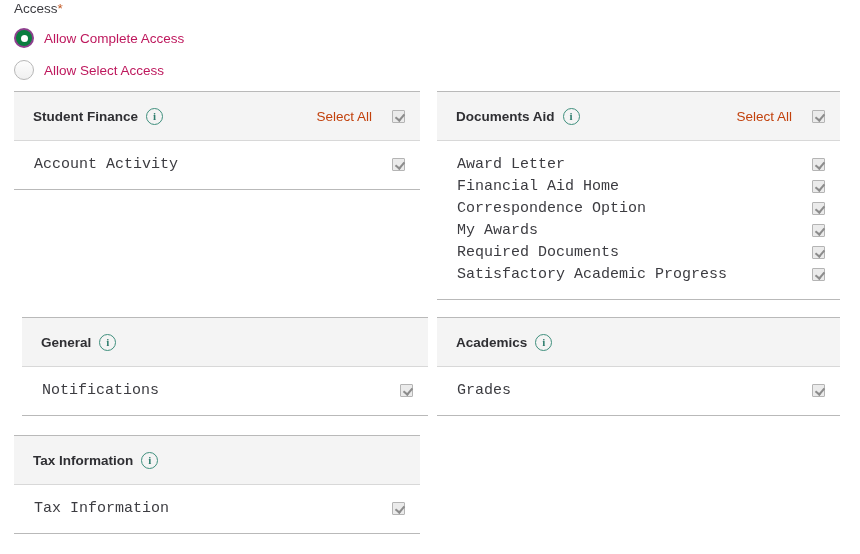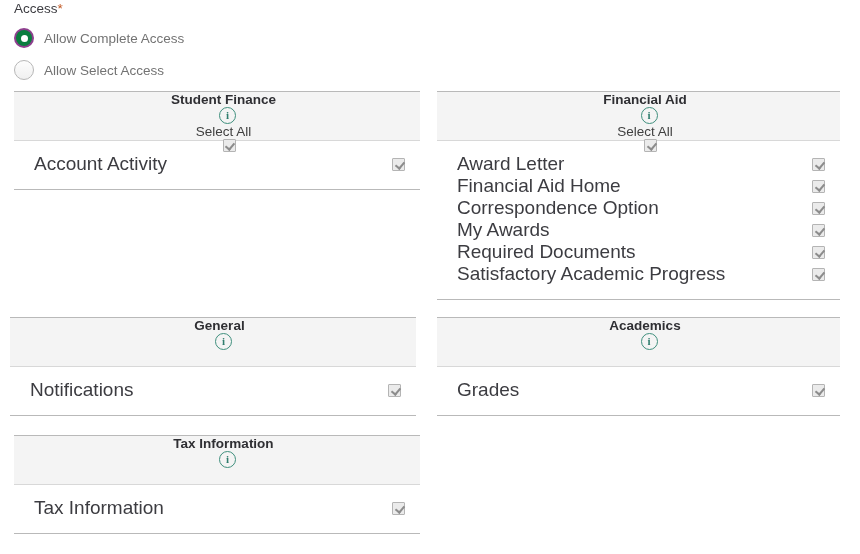--- a/index.html
+++ b/index.html
@@ -75,39 +75,38 @@
     border-radius: 50%;
     background: #ffffff;
   }
   .radio-outer.unchecked {
     border: 1px solid #b7b7b7;
     background: linear-gradient(#fdfdfd, #f0f0f0);
   }
   .radio-text {
     margin-left: 10px;
     font-size: 13.5px;
-    color: #737373;
+    color: #be185d;
     white-space: nowrap;
   }
 
   
   .panel {
     position: absolute;
     box-sizing: border-box;
   }
   .panel-head {
     background: #f4f4f4;
     border-top: 1px solid #b9b9b9;
     border-bottom: 1px solid #d8d8d8;
     height: 50px;
     display: flex;
     align-items: center;
     padding: 0 6px 0 19px;
     box-sizing: border-box;
-    flex-direction: column;
   }
   .panel-title {
     font-size: 13.5px;
     font-weight: bold;
     color: #2f2f33;
     white-space: nowrap;
   }
   .info-icon {
     margin-left: 8px;
     width: 17px;
@@ -119,21 +118,21 @@
     font-weight: bold;
     line-height: 15px;
     text-align: center;
     font-family: "Liberation Serif", serif;
     flex: none;
     box-sizing: border-box;
   }
   .head-spacer { flex: 1 1 auto; }
   .select-all {
     font-size: 13.5px;
-    color: #404040;
+    color: #c2410c;
     white-space: nowrap;
     cursor: pointer;
     text-align: right;
   }
 
   
   .cb {
     width: 13px;
     height: 13px;
     border: 1px solid #b4b4b4;
@@ -161,23 +160,24 @@
     padding-bottom: 14px;
     border-bottom: 1px solid #b9b9b9;
   }
   .opt-row {
     height: 22px;
     display: flex;
     align-items: center;
     padding: 0 6px 0 20px;
   }
   .opt-label {
-    font-size: 19px;
+    font-size: 15px;
     color: #3c3c41;
     white-space: nowrap;
+    font-family: Liberation Mono, monospace;
   }
   .opt-spacer { flex: 1 1 auto; }
   .opt-cb { margin-right: 9px; }
 </style>
 </head>
 <body>
 
 <div class="page">
 
   <div class="access-label">
@@ -210,21 +210,21 @@
         <div class="panel-body">
           <div class="opt-row">
             <span class="opt-label">Account Activity</span>
             <span class="opt-spacer"></span>
             <span class="cb opt-cb"></span>
           </div>
         </div>
       </div>
       <div class="panel" style="left: 437px; top: 91px; width: 403px;">
         <div class="panel-head">
-          <span class="panel-title">Financial Aid</span>
+          <span class="panel-title">Documents Aid</span>
           <span class="info-icon">i</span>
           <span class="head-spacer"></span>
           <span class="select-all">Select All</span>
           <span class="cb head-cb"></span>
         </div>
         <div class="panel-body">
           <div class="opt-row">
             <span class="opt-label">Award Letter</span>
             <span class="opt-spacer"></span>
             <span class="cb opt-cb"></span>
@@ -249,21 +249,21 @@
             <span class="opt-spacer"></span>
             <span class="cb opt-cb"></span>
           </div>
           <div class="opt-row">
             <span class="opt-label">Satisfactory Academic Progress</span>
             <span class="opt-spacer"></span>
             <span class="cb opt-cb"></span>
           </div>
         </div>
       </div>
-      <div class="panel" style="left: 10px; top: 317px; width: 406px;">
+      <div class="panel" style="left: 22px; top: 317px; width: 406px;">
         <div class="panel-head">
           <span class="panel-title">General</span>
           <span class="info-icon">i</span>
           <span class="head-spacer"></span>
         </div>
         <div class="panel-body">
           <div class="opt-row">
             <span class="opt-label">Notifications</span>
             <span class="opt-spacer"></span>
             <span class="cb opt-cb"></span>

